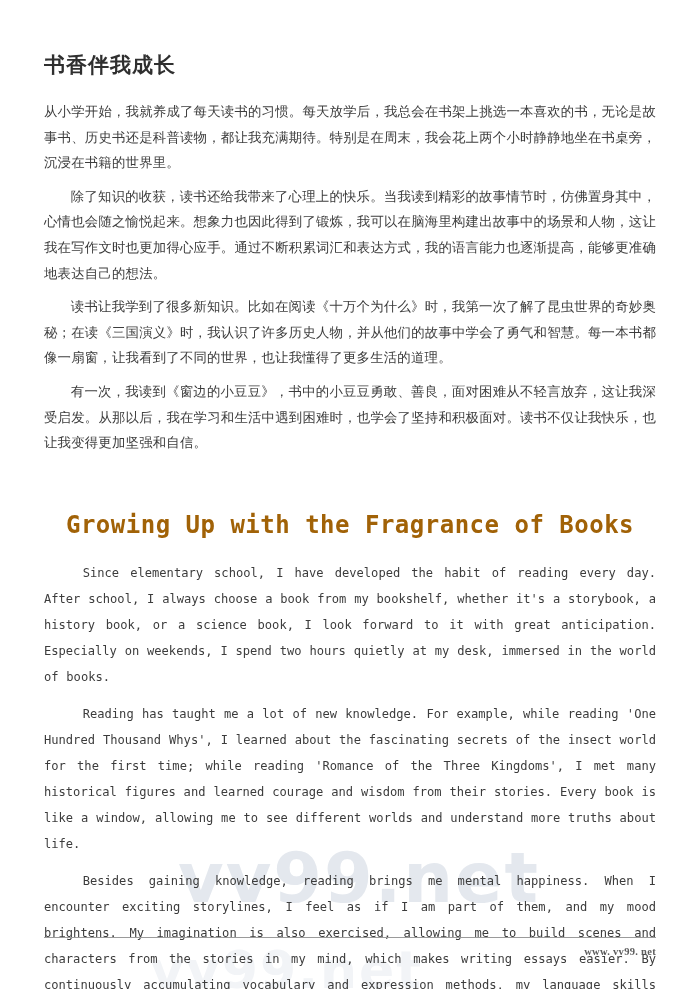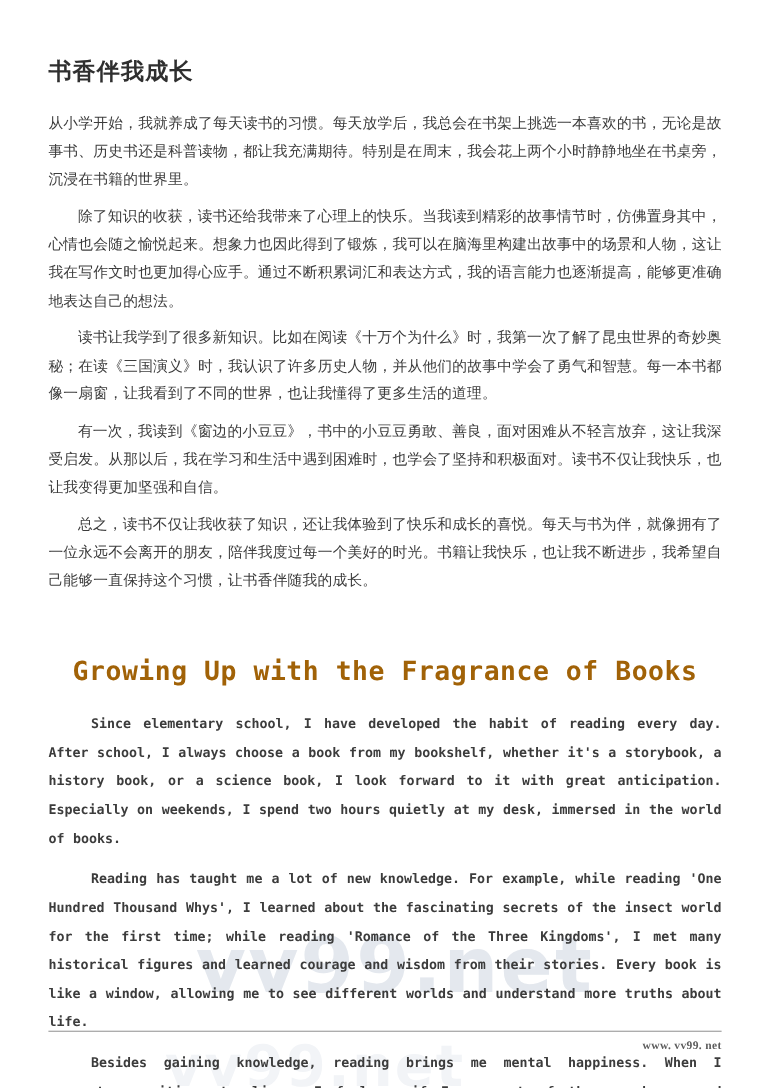--- a/index.html
+++ b/index.html
@@ -112,21 +112,20 @@
   }
   .en-para {
     font-family: "DejaVu Sans Mono", "Liberation Mono", monospace;
     font-size: 12.1px;
     line-height: 26px;
     color: #3c3c3c;
     text-align: justify;
     margin: 0 0 11px 0;
     text-indent: 3.2em;
     word-spacing: 0.5px;
-    font-weight: bold;
   }
 
   
   .footer {
     position: absolute;
     left: 44px;
     right: 44px;
     bottom: 30px;
     z-index: 2;
   }
@@ -158,21 +157,20 @@
 
   <div class="content">
 
     <h1 class="title-cn">书香伴我成长</h1>
 
     <div class="cn-body">
       <p class="cn-para first">从小学开始，我就养成了每天读书的习惯。每天放学后，我总会在书架上挑选一本喜欢的书，无论是故事书、历史书还是科普读物，都让我充满期待。特别是在周末，我会花上两个小时静静地坐在书桌旁，沉浸在书籍的世界里。</p>
       <p class="cn-para">除了知识的收获，读书还给我带来了心理上的快乐。当我读到精彩的故事情节时，仿佛置身其中，心情也会随之愉悦起来。想象力也因此得到了锻炼，我可以在脑海里构建出故事中的场景和人物，这让我在写作文时也更加得心应手。通过不断积累词汇和表达方式，我的语言能力也逐渐提高，能够更准确地表达自己的想法。</p>
       <p class="cn-para">读书让我学到了很多新知识。比如在阅读《十万个为什么》时，我第一次了解了昆虫世界的奇妙奥秘；在读《三国演义》时，我认识了许多历史人物，并从他们的故事中学会了勇气和智慧。每一本书都像一扇窗，让我看到了不同的世界，也让我懂得了更多生活的道理。</p>
       <p class="cn-para">有一次，我读到《窗边的小豆豆》，书中的小豆豆勇敢、善良，面对困难从不轻言放弃，这让我深受启发。从那以后，我在学习和生活中遇到困难时，也学会了坚持和积极面对。读书不仅让我快乐，也让我变得更加坚强和自信。</p>
-      <p class="cn-para">总之，读书不仅让我收获了知识，还让我体验到了快乐和成长的喜悦。每天与书为伴，就像拥有了一位永远不会离开的朋友，陪伴我度过每一个美好的时光。书籍让我快乐，也让我不断进步，我希望自己能够一直保持这个习惯，让书香伴随我的成长。</p>
     </div>
 
     <h2 class="title-en">Growing Up with the Fragrance of Books</h2>
 
     <div class="en-body">
       <p class="en-para">Since elementary school, I have developed the habit of reading every day. After school, I always choose a book from my bookshelf, whether it's a storybook, a history book, or a science book, I look forward to it with great anticipation. Especially on weekends, I spend two hours quietly at my desk, immersed in the world of books.</p>
       <p class="en-para">Reading has taught me a lot of new knowledge. For example, while reading 'One Hundred Thousand Whys', I learned about the fascinating secrets of the insect world for the first time; while reading 'Romance of the Three Kingdoms', I met many historical figures and learned courage and wisdom from their stories. Every book is like a window, allowing me to see different worlds and understand more truths about life.</p>
       <p class="en-para">Besides gaining knowledge, reading brings me mental happiness. When I encounter exciting storylines, I feel as if I am part of them, and my mood brightens. My imagination is also exercised, allowing me to build scenes and characters from the stories in my mind, which makes writing essays easier. By continuously accumulating vocabulary and expression methods, my language skills gradually improve, enabling me</p>
     </div>
 

